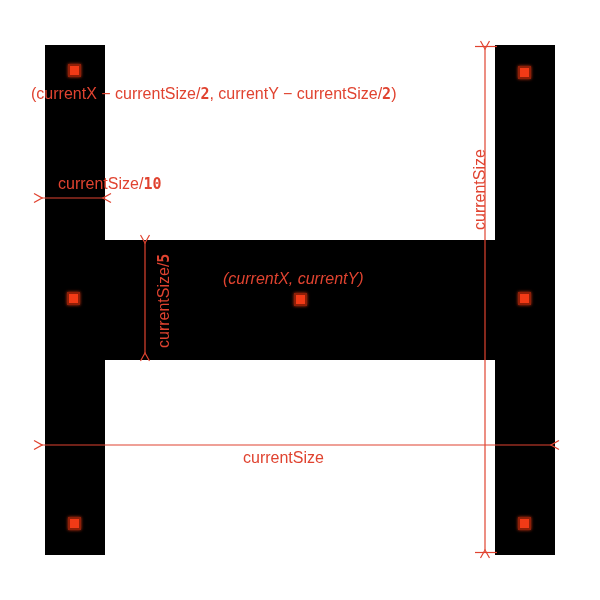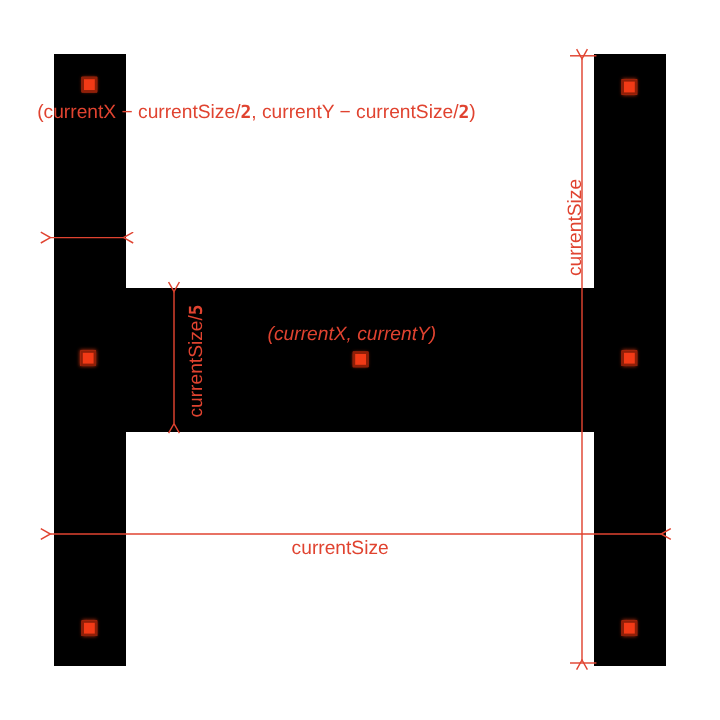--- a/index.html
+++ b/index.html
@@ -97,20 +97,23 @@
   <div class="marker mk-ml"></div>
   <div class="marker mk-c"></div>
   <div class="marker mk-mr"></div>
   <div class="marker mk-bl"></div>
   <div class="marker mk-br"></div>
 
   <div class="label lbl-top-coord">
     <span>(currentX − currentSize/</span><span class="den">2</span><span>, currentY − currentSize/</span><span class="den">2</span><span>)</span>
   </div>
 
+  <div class="label lbl-bar-width">
+    <span>currentSize/</span><span class="den">10</span>
+  </div>
 
   <div class="label rot lbl-cross-h">
     <span>currentSize/</span><span class="den">5</span>
   </div>
 
   <div class="label lbl-center">(currentX, currentY)</div>
 
   <div class="label rot lbl-full-height">currentSize</div>
 
   <div class="label lbl-full-width">currentSize</div>

